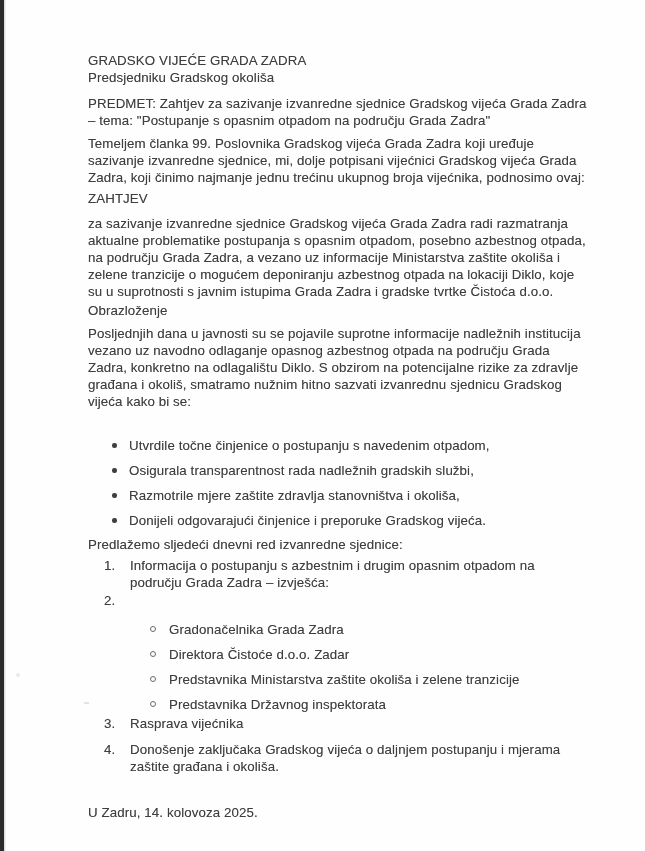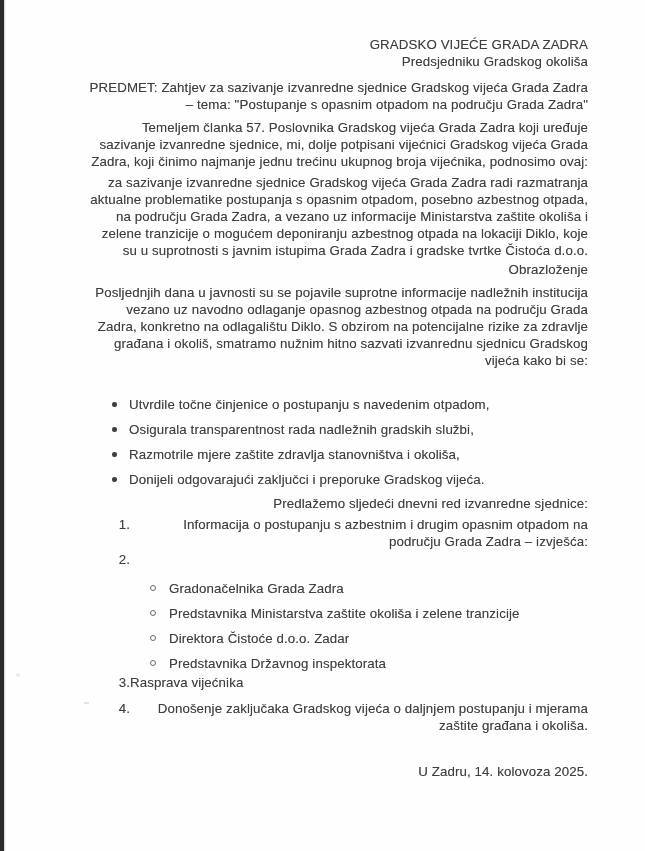--- a/index.html
+++ b/index.html
@@ -41,23 +41,22 @@
   }
   .artifact-dash {
     position: absolute;
     left: 84px; top: 702px;
     width: 5px; height: 2px;
     background: #e3e3e3;
   }
   .content {
     position: absolute;
     left: 88px;
-    top: 0;
+    top: 16px;
     width: 500px;
-    text-align: right;
   }
   .block { margin: 0; }
   .recipient        { margin-top: 36px; margin-bottom: 9px; }
   .subject          { margin-bottom: 6px; }
   .intro            { margin-bottom: 4px; }
   .request-title    { margin-bottom: 8px; }
   .request-body     { margin-bottom: 2px; }
   .explanation-title{ margin-bottom: 6px; }
   .explanation-body { margin-bottom: 27px; }
   .goals            { margin-bottom: 7px; }
@@ -127,22 +126,23 @@
 
   <div class="content">
 
     <div class="block recipient">
       <div>GRADSKO VIJEĆE GRADA ZADRA</div>
       <div>Predsjedniku Gradskog okoliša</div>
     </div>
 
     <div class="block subject">PREDMET: Zahtjev za sazivanje izvanredne sjednice Gradskog vijeća Grada Zadra – tema: "Postupanje s opasnim otpadom na području Grada Zadra"</div>
 
-    <div class="block intro">Temeljem članka 57. Poslovnika Gradskog vijeća Grada Zadra koji uređuje sazivanje izvanredne sjednice, mi, dolje potpisani vijećnici Gradskog vijeća Grada Zadra, koji činimo najmanje jednu trećinu ukupnog broja vijećnika, podnosimo ovaj:</div>
-
+    <div class="block intro">Temeljem članka 99. Poslovnika Gradskog vijeća Grada Zadra koji uređuje sazivanje izvanredne sjednice, mi, dolje potpisani vijećnici Gradskog vijeća Grada Zadra, koji činimo najmanje jednu trećinu ukupnog broja vijećnika, podnosimo ovaj:</div>
+
+    <div class="block request-title">ZAHTJEV</div>
 
     <div class="block request-body">za sazivanje izvanredne sjednice Gradskog vijeća Grada Zadra radi razmatranja aktualne problematike postupanja s opasnim otpadom, posebno azbestnog otpada, na području Grada Zadra, a vezano uz informacije Ministarstva zaštite okoliša i zelene tranzicije o mogućem deponiranju azbestnog otpada na lokaciji Diklo, koje su u suprotnosti s javnim istupima Grada Zadra i gradske tvrtke Čistoća d.o.o.</div>
 
     <div class="block explanation-title">Obrazloženje</div>
 
     <div class="block explanation-body">Posljednjih dana u javnosti su se pojavile suprotne informacije nadležnih institucija vezano uz navodno odlaganje opasnog azbestnog otpada na području Grada Zadra, konkretno na odlagalištu Diklo. S obzirom na potencijalne rizike za zdravlje građana i okoliš, smatramo nužnim hitno sazvati izvanrednu sjednicu Gradskog vijeća kako bi se:</div>
 
     <div class="block goals">
       <div class="row goal-row">
         <span class="dot"></span>
@@ -151,21 +151,21 @@
       <div class="row goal-row">
         <span class="dot"></span>
         <span>Osigurala transparentnost rada nadležnih gradskih službi,</span>
       </div>
       <div class="row goal-row">
         <span class="dot"></span>
         <span>Razmotrile mjere zaštite zdravlja stanovništva i okoliša,</span>
       </div>
       <div class="row goal-row">
         <span class="dot"></span>
-        <span>Donijeli odgovarajući zaključci i preporuke Gradskog vijeća.</span>
+        <span>Donijeli odgovarajući činjenice i preporuke Gradskog vijeća.</span>
       </div>
     </div>
 
     <div class="block agenda-intro">Predlažemo sljedeći dnevni red izvanredne sjednice:</div>
 
     <div class="block agenda">
 
       <div class="row agenda-row agenda-1">
         <span class="num">1.</span>
         <span>Informacija o postupanju s azbestnim i drugim opasnim otpadom na području Grada Zadra – izvješća:</span>
@@ -176,25 +176,25 @@
         <span></span>
       </div>
 
       <div class="block reports">
         <div class="row report-row">
           <span class="circle"></span>
           <span>Gradonačelnika Grada Zadra</span>
         </div>
         <div class="row report-row">
           <span class="circle"></span>
+          <span>Direktora Čistoće d.o.o. Zadar</span>
+        </div>
+        <div class="row report-row">
+          <span class="circle"></span>
           <span>Predstavnika Ministarstva zaštite okoliša i zelene tranzicije</span>
-        </div>
-        <div class="row report-row">
-          <span class="circle"></span>
-          <span>Direktora Čistoće d.o.o. Zadar</span>
         </div>
         <div class="row report-row">
           <span class="circle"></span>
           <span>Predstavnika Državnog inspektorata</span>
         </div>
       </div>
 
       <div class="row agenda-row agenda-3">
         <span class="num">3.</span>
         <span>Rasprava vijećnika</span>

